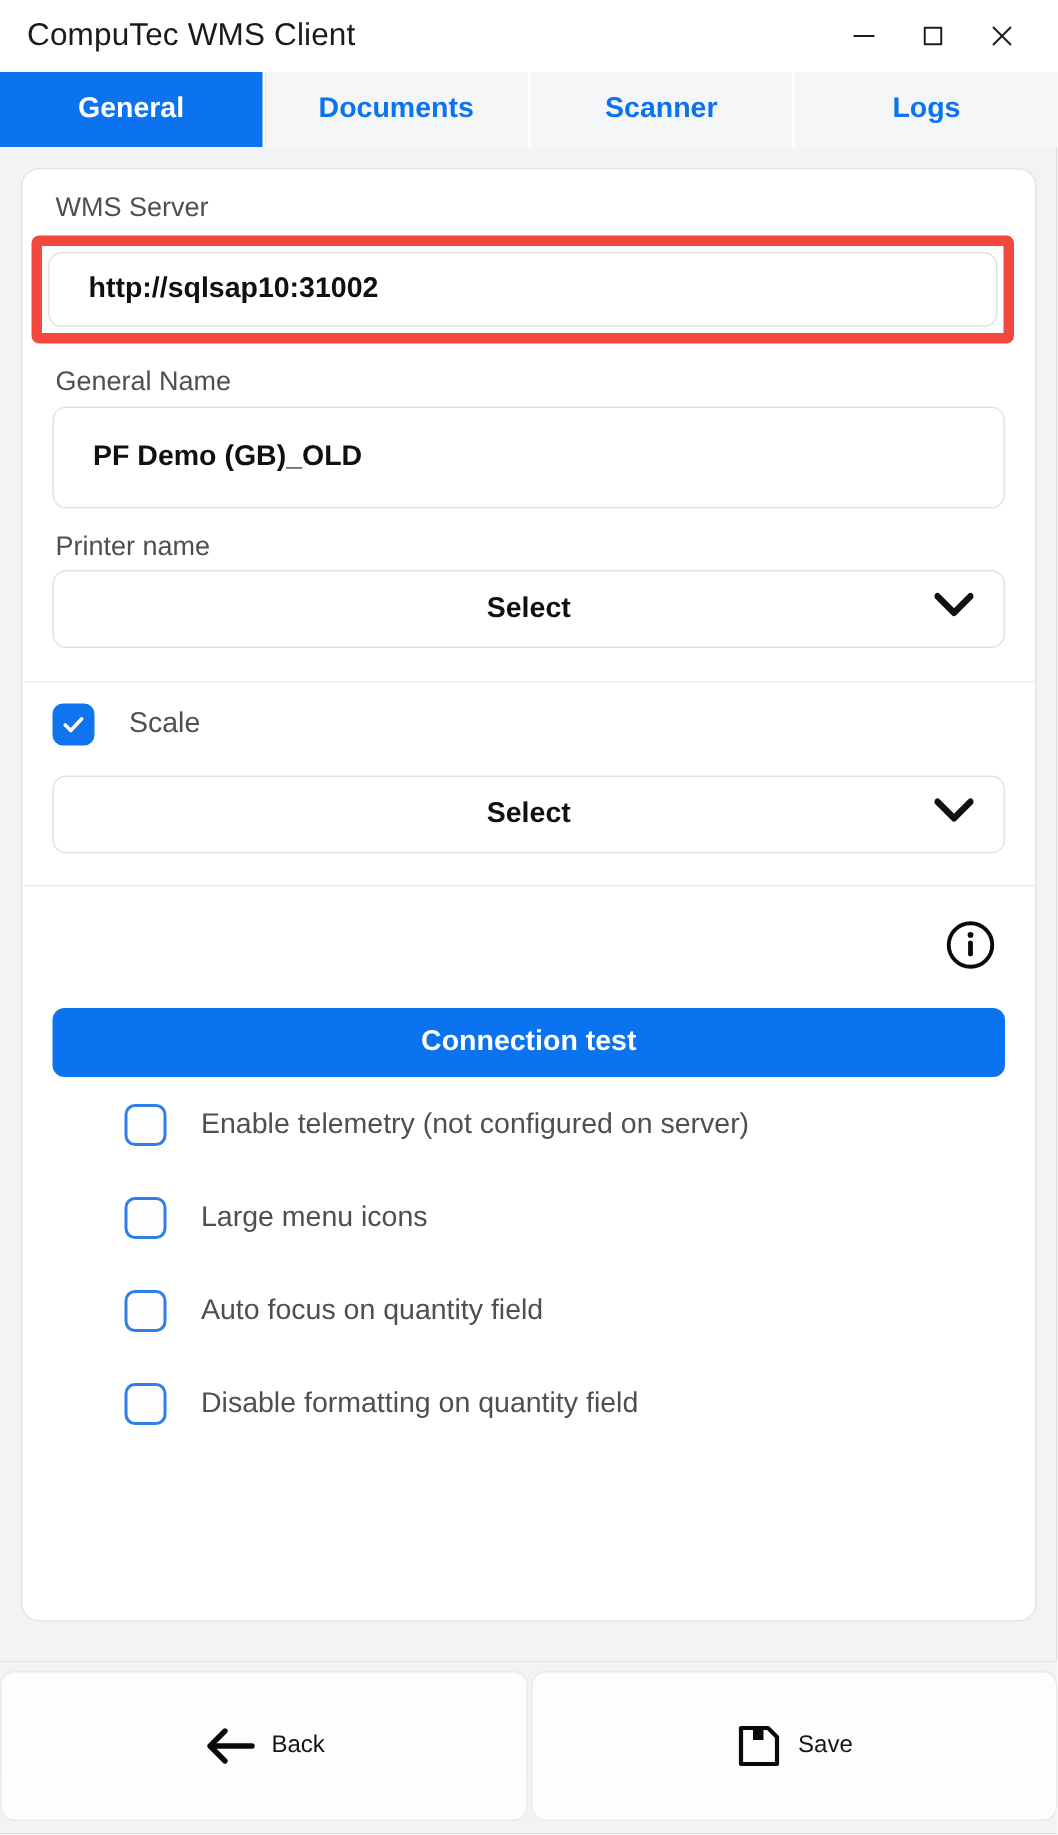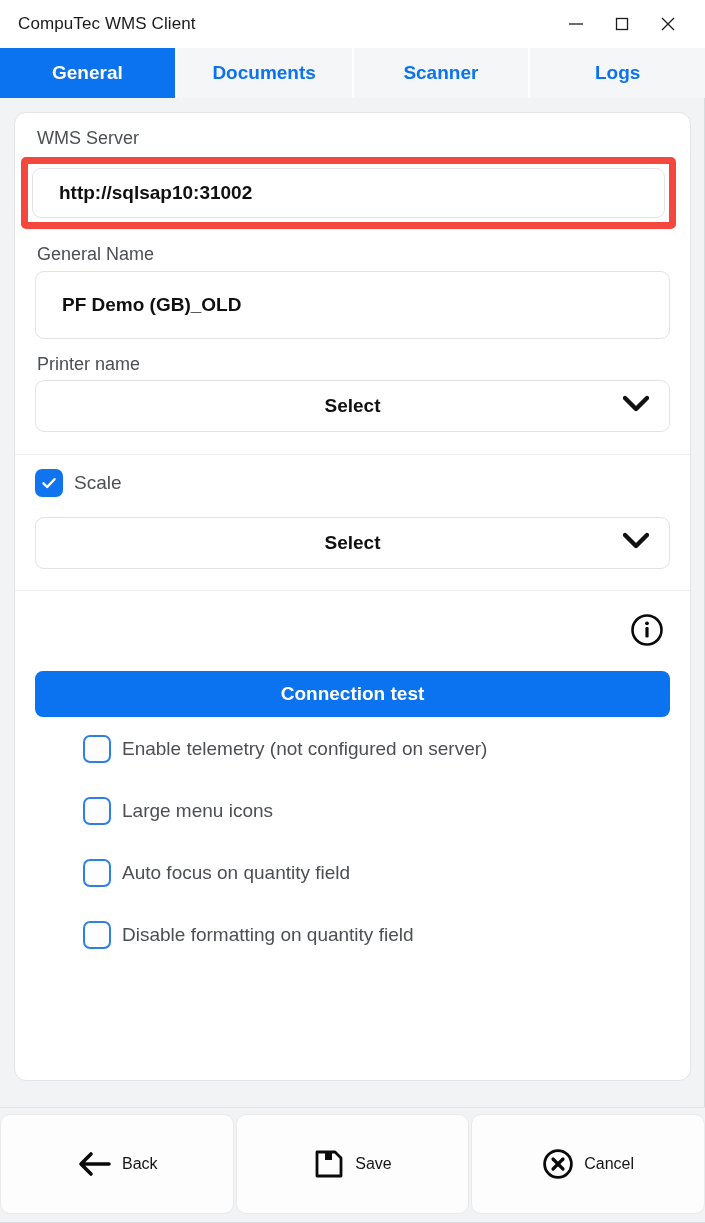--- a/index.html
+++ b/index.html
@@ -28,21 +28,21 @@
   .titlebar {
     height: 48px;
     flex: 0 0 48px;
     background: #ffffff;
     display: flex;
     align-items: center;
     padding-left: 18px;
     box-sizing: border-box;
   }
   .titlebar-title {
-    font-size: 17px;
+    font-size: 21px;
     color: #1b1b1b;
     font-weight: 400;
     letter-spacing: 0.1px;
     white-space: nowrap;
   }
   .titlebar-spacer { flex: 1 1 auto; }
   .win-btn {
     width: 46px;
     height: 48px;
     display: flex;
@@ -173,21 +173,21 @@
 
   .divider {
     height: 1px;
     background: #eceef0;
     margin: 0;
   }
 
   .check-row {
     display: flex;
     align-items: center;
-    gap: 11px;
+    gap: 23px;
   }
   .cbox {
     width: 28px;
     height: 28px;
     border-radius: 7px;
     box-sizing: border-box;
     flex: 0 0 28px;
     display: flex;
     align-items: center;
     justify-content: center;
@@ -400,25 +400,15 @@
     </div>
     <div class="bottom-btn">
       <span class="bicon">
         <svg width="32" height="32" viewBox="0 0 32 32">
           <path d="M4 4 H22 L28 10 V28 H4 Z" fill="none" stroke="#0a0a0a" stroke-width="2.8" stroke-linejoin="round"></path>
           <rect x="12" y="4" width="7" height="8" fill="#0a0a0a"></rect>
         </svg>
       </span>
       <span class="blabel">Save</span>
     </div>
-    <div class="bottom-btn">
-      <span class="bicon">
-        <svg width="32" height="32" viewBox="0 0 32 32">
-          <circle cx="16" cy="16" r="13.4" fill="none" stroke="#0a0a0a" stroke-width="2.8"></circle>
-          <line x1="11" y1="11" x2="21" y2="21" stroke="#0a0a0a" stroke-width="3.2" stroke-linecap="round"></line>
-          <line x1="21" y1="11" x2="11" y2="21" stroke="#0a0a0a" stroke-width="3.2" stroke-linecap="round"></line>
-        </svg>
-      </span>
-      <span class="blabel">Cancel</span>
-    </div>
   </div>
 
 </div>
 
 </body></html>

